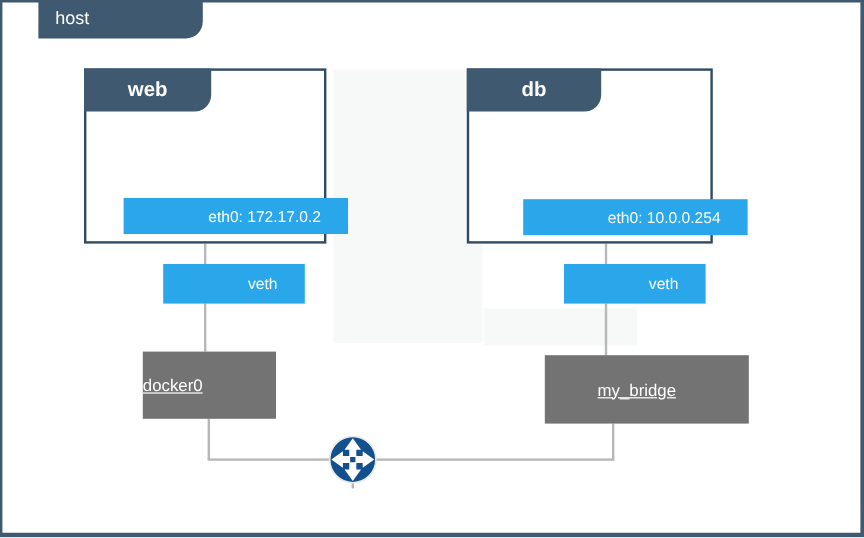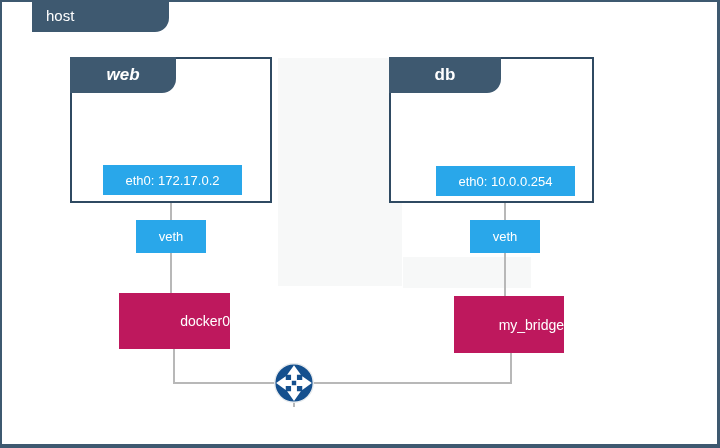--- a/index.html
+++ b/index.html
@@ -17,46 +17,46 @@
     border-radius:0 0 14px 0;color:#fff;font-size:15px;line-height:31px;
     padding-left:14px;box-sizing:border-box;z-index:4;margin-left:32px;
   }
   
   .panel-a{position:absolute;left:278px;top:58px;width:124px;height:228px;background:#f7f8f8;z-index:0;}
   .panel-b{position:absolute;left:403px;top:257px;width:128px;height:31px;background:#f7f8f8;z-index:0;}
   
   .cbox{
     position:absolute;background:#ffffff;border:2px solid #2F4A62;box-sizing:border-box;z-index:2;
   }
-  .cbox-web{left:70px;top:57px;width:202px;height:146px;font-style:italic;}
+  .cbox-web{left:70px;top:57px;width:202px;height:146px;}
   .cbox-db{left:389px;top:57px;width:205px;height:146px;}
   .ctab{
     position:absolute;left:-2px;top:-2px;height:36px;background:#3E5970;
     border-radius:0 0 14px 0;color:#fff;font-size:17px;font-weight:600;
     display:flex;align-items:center;justify-content:center;
   }
   .ctab-web{width:106px;}
   .ctab-db{width:112px;}
   
   .chip{
     position:absolute;background:#29A7EA;color:#fff;font-size:13px;
-    display:flex;align-items:center;justify-content:center;z-index:2;
+    display:flex;align-items:center;justify-content:center;z-index:2;padding-left:48px;
   }
   .chip-eth-web{left:103px;top:165px;width:139px;height:30px;}
   .chip-eth-db{left:436px;top:166px;width:139px;height:30px;align-items:center;}
   .chip-veth-left{left:136px;top:220px;width:70px;height:33px;}
   .chip-veth-right{left:470px;top:220px;width:70px;height:33px;}
   .chip-eth-host{left:227px;top:407px;width:138px;height:33px;z-index:3;}
   
   .bridge{
-    position:absolute;background:#be185d;color:#fff;font-size:14px;
-    display:flex;align-items:center;justify-content:flex-end;z-index:2;
+    position:absolute;background:#737373;color:#fff;font-size:14px;
+    display:flex;align-items:center;justify-content:flex-start;z-index:2;text-decoration:underline;
   }
   .bridge-docker0{left:119px;top:293px;width:111px;height:56px;}
-  .bridge-my{left:454px;top:296px;width:110px;height:57px;}
+  .bridge-my{left:454px;top:296px;width:126px;height:57px;padding-left:44px;}
   
   .line{position:absolute;background:#b8b8b8;z-index:1;}
   .lv{width:2px;}
   .lh{height:2px;}
   
   .router{position:absolute;left:272px;top:361px;width:44px;height:44px;z-index:3;}
 </style>
 </head>
 <body>
 

